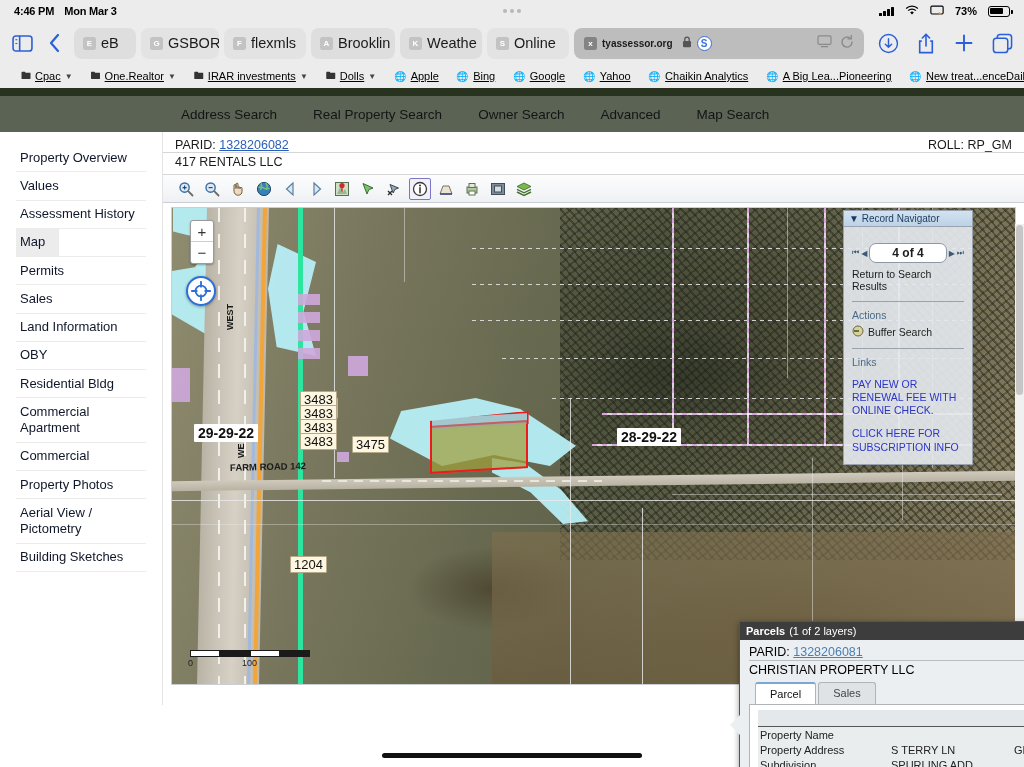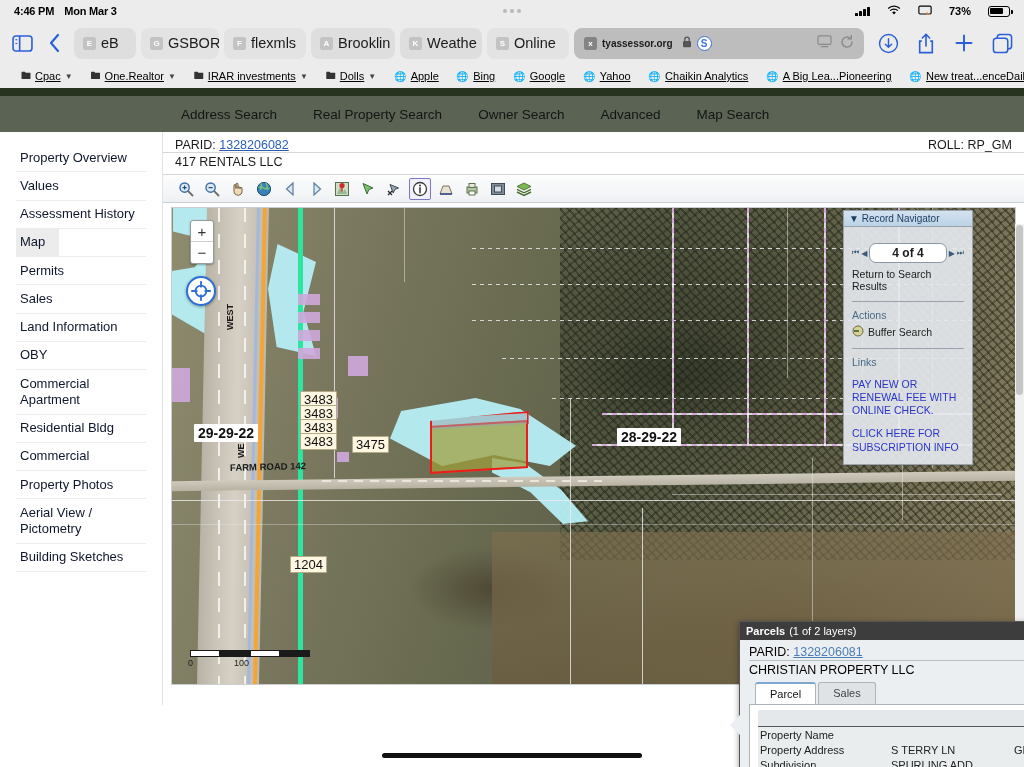--- a/index.html
+++ b/index.html
@@ -21,21 +21,21 @@
     position: relative;
   }
   .sb-time { margin-right: 10px; letter-spacing: -0.2px; }
   .sb-date { letter-spacing: -0.2px; }
   .sb-dots {
     position: absolute; left: 50%; transform: translateX(-50%);
     display: flex; gap: 3px;
   }
   .sb-dots i { width: 4px; height: 4px; border-radius: 50%; background: #b8b8b8; display: block; }
   .sb-right {
-    margin-left: auto; display: flex; align-items: center; gap: 17px; text-align: center;
+    margin-left: auto; display: flex; align-items: center; gap: 11px; text-align: center;
   }
   .sig { display: flex; align-items: flex-end; gap: 1.5px; height: 10px; }
   .sig b { width: 2.5px; background: #000; display: block; border-radius: 0.5px; }
   .sig b:nth-child(1){height:3px}.sig b:nth-child(2){height:5px}
   .sig b:nth-child(3){height:7px}.sig b:nth-child(4){height:9px}
   .battpct { font-size: 11px; font-weight: bold; }
   .batt {
     width: 22px; height: 11px; border: 1.4px solid #000; border-radius: 3px;
     position: relative; padding: 1.3px;
   }
@@ -604,24 +604,24 @@
       <div class="side-wrap">
           <div class="side-item" style="border:none">Sales</div>
         </div>
       <div class="side-wrap">
           <div class="side-item" style="border:none">Land Information</div>
         </div>
       <div class="side-wrap">
           <div class="side-item" style="border:none">OBY</div>
         </div>
       <div class="side-wrap">
+          <div class="side-item" style="border:none">Residential Bldg</div>
+        </div>
+      <div class="side-wrap">
           <div class="side-item" style="border:none">Commercial Apartment</div>
-        </div>
-      <div class="side-wrap">
-          <div class="side-item" style="border:none">Residential Bldg</div>
         </div>
       <div class="side-wrap">
           <div class="side-item" style="border:none">Commercial</div>
         </div>
       <div class="side-wrap">
           <div class="side-item" style="border:none">Property Photos</div>
         </div>
       <div class="side-wrap">
           <div class="side-item" style="border:none">Aerial View / Pictometry</div>
         </div>
@@ -815,21 +815,21 @@
 
         <div class="scalebar">
           <div class="bars">
               <i></i>
               <i></i>
               <i></i>
               <i></i>
             </div>
           <div class="nums">
             <span style="left:-2px">0</span>
-            <span style="left:44px">100</span>
+            <span style="left:52px">100</span>
           </div>
         </div>
 
         <div class="esri">
           <div class="pb">POWERED BY</div>
           <div class="nm">esri</div>
         </div>
 
         <div class="recnav">
           <div class="hd">

